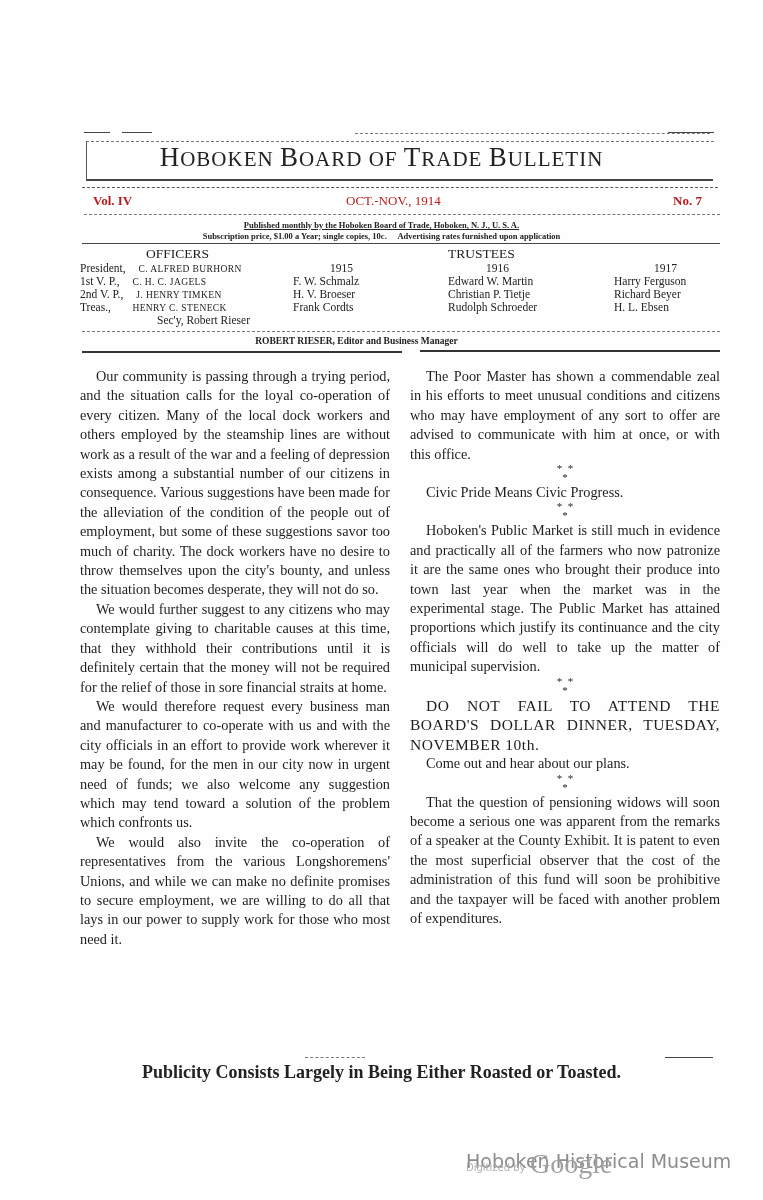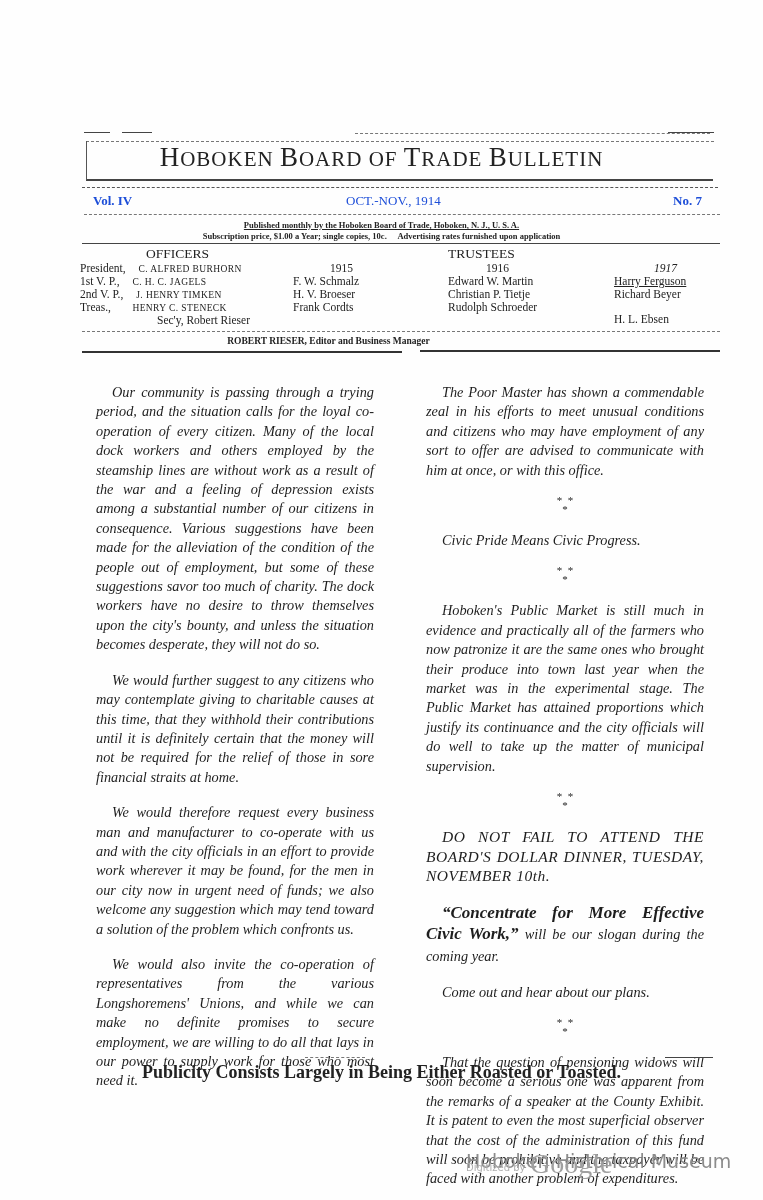--- a/index.html
+++ b/index.html
@@ -15,36 +15,36 @@
   #masthead-box {
     position: absolute; left: 86px; top: 141px; width: 626px; height: 38px;
     border-left: 1px solid #555; border-bottom: 2px solid #444;
   }
   #masthead-title {
     position: absolute; left: 0; top: 142px; width: 763px; text-align: center;
     font-family: "Liberation Serif", serif; font-size: 27px; letter-spacing: 1px; color: #222;
   }
   #masthead-title .sc { font-size: 21px; }
 
-  .volrow { position: absolute; top: 193px; font-family: "Liberation Serif", serif; font-size: 13px; font-weight: bold; color: #1d4ed8; }
+  .volrow { position: absolute; top: 193px; font-family: "Liberation Serif", serif; font-size: 13px; font-weight: bold; color: #b91c1c; }
 
   .pubinfo { position: absolute; left: 0; width: 763px; text-align: center;
     font-family: "Liberation Serif", serif; font-size: 8.5px; font-weight: bold; color: #222; }
 
   .sechead { position: absolute; top: 246px; font-family: "Liberation Serif", serif; font-size: 13.5px; color: #222; }
 
   .off-line { position: absolute; font-family: "Liberation Serif", serif; font-size: 11.5px; line-height: 13px; color: #222; white-space: nowrap; }
   .sc-small { font-size: 9.5px; letter-spacing: 0.4px; padding-left: 10px; }
 
   .editorline { position: absolute; left: 0; width: 657px; top: 336px; text-align: center;
-    font-family: "Liberation Serif", serif; font-size: 9.5px; font-weight: bold; color: #222; }
+    font-family: "Liberation Serif", serif; font-size: 9.5px; font-weight: bold; color: #222; padding-left: 28px; }
 
   .col { position: absolute; top: 367px; width: 310px;
     font-family: "Liberation Serif", serif; font-size: 14.3px; line-height: 19.4px; color: #1e1e1e; text-align: justify; }
-  .col p { margin: 16px; text-indent: 16px; font-style: italic; }
+  .col p { margin: 0; text-indent: 16px; }
   .stars { text-align: center; text-indent: 0; font-size: 11px; line-height: 9px; height: 19px; position: relative; }
   .stars span { display: block; }
   .caps { font-size: 15.5px; letter-spacing: 0.5px; text-indent: 0; text-align: justify; line-height: 19.5px; }
   .bigquote { font-size: 17px; font-weight: bold; line-height: 21px; text-indent: 0; }
   .bigquote .rest { font-size: 14.3px; font-weight: normal; }
   .widow-head { text-align: center; text-indent: 0; font-size: 16px; font-weight: bold; line-height: 20px; }
 
   #footer-slogan { position: absolute; left: 0; width: 763px; top: 1062px; text-align: center;
     font-family: "Liberation Serif", serif; font-size: 18px; font-weight: bold; color: #222; }
 
@@ -89,24 +89,24 @@
 <div class="off-line" style="left:330px;top:262px;">1915</div>
 <div class="off-line" style="left:293px;top:275px;">F. W. Schmalz</div>
 <div class="off-line" style="left:293px;top:288px;">H. V. Broeser</div>
 <div class="off-line" style="left:293px;top:301px;">Frank Cordts</div>
 
 <div class="off-line" style="left:486px;top:262px;">1916</div>
 <div class="off-line" style="left:448px;top:275px;">Edward W. Martin</div>
 <div class="off-line" style="left:448px;top:288px;">Christian P. Tietje</div>
 <div class="off-line" style="left:448px;top:301px;">Rudolph Schroeder</div>
 
-<div class="off-line" style="left:654px;top:262px;font-style:italic;">1917</div>
-<div class="off-line" style="left:614px;top:275px;text-decoration:underline;">Harry Ferguson</div>
+<div class="off-line" style="left:654px;top:262px;">1917</div>
+<div class="off-line" style="left:614px;top:275px;">Harry Ferguson</div>
 <div class="off-line" style="left:614px;top:288px;">Richard Beyer</div>
-<div class="off-line" style="left:614px;top:301px;margin-top:12px;">H. L. Ebsen</div>
+<div class="off-line" style="left:614px;top:301px;">H. L. Ebsen</div>
 
 <div class="rule dash" style="left:82px;top:331px;width:638px;"></div>
 <div class="editorline">ROBERT RIESER, Editor and Business Manager</div>
 <div class="rule thick" style="left:82px;top:351px;width:320px;"></div>
 <div class="rule thick" style="left:420px;top:350px;width:300px;"></div>
 
 <div class="col" style="left:80px;">
   <p>Our community is passing through a trying period, and the situation calls for the loyal co-operation of every citizen.  Many of the local dock workers and others employed by the steamship lines are without work as a result of the war and a feeling of depression exists among a substantial number of our citizens in consequence.  Various suggestions have been made for the alleviation of the condition of the people out of employment, but some of these suggestions savor too much of charity. The dock workers have no desire to throw themselves upon the city's bounty, and unless the situation becomes desperate, they will not do so.</p>
   <p>We would further suggest to any citizens who may contemplate giving to charitable causes at this time, that they withhold their contributions until it is definitely certain that the money will not be required for the relief of those in sore financial straits at home.</p>
   <p>We would therefore request every business man and manufacturer to co-operate with us and with the city officials in an effort to provide work wherever it may be found, for the men in our city now in urgent need of funds; we also welcome any suggestion which may tend toward a solution of the problem which confronts us.</p>
@@ -123,21 +123,20 @@
   <div class="stars">
       <span>* &nbsp;*</span>
       <span>*</span>
     </div>
   <p>Hoboken's Public Market is still much in evidence and practically all of the farmers who now patronize it are the same ones who brought their produce into town last year when the market was in the experimental stage. The Public Market has attained proportions which justify its continuance and the city officials will do well to take up the matter of municipal supervision.</p>
   <div class="stars">
       <span>* &nbsp;*</span>
       <span>*</span>
     </div>
   <p class="caps">DO NOT FAIL TO ATTEND THE BOARD'S DOLLAR DINNER, TUESDAY, NOVEMBER 10th.</p>
-  <p class="bigquote"><span>“Concentrate for More Effective Civic Work,”</span><span class="rest"> will be our slogan during the coming year.</span></p>
   <p>Come out and hear about our plans.</p>
   <div class="stars">
       <span>* &nbsp;*</span>
       <span>*</span>
     </div>
   <p>That the question of pensioning widows will soon become a serious one was apparent from the remarks of a speaker at the County Exhibit.  It is patent to even the most superficial observer that the cost of the administration of this fund will soon be prohibitive and the taxpayer will be faced with another problem of expenditures.</p>
 </div>
 
 <div class="rule dash" style="left:305px;top:1057px;width:60px;"></div>
 <div class="rule" style="left:665px;top:1057px;width:48px;"></div>

